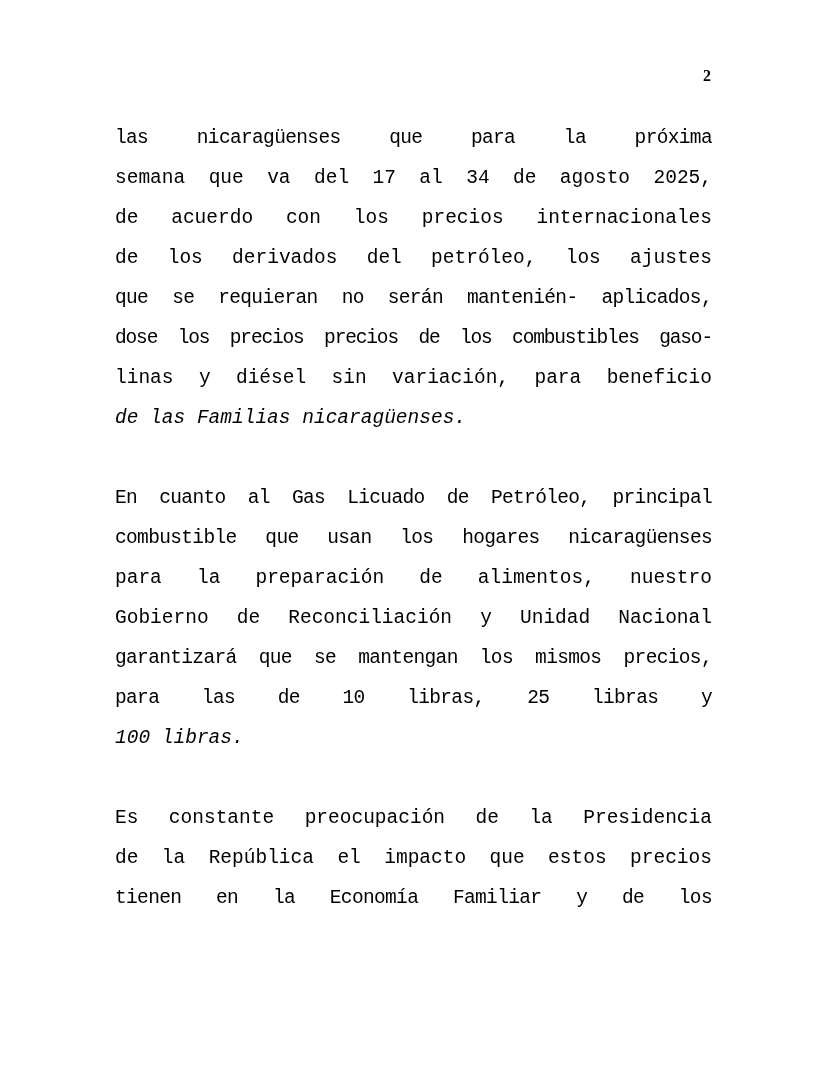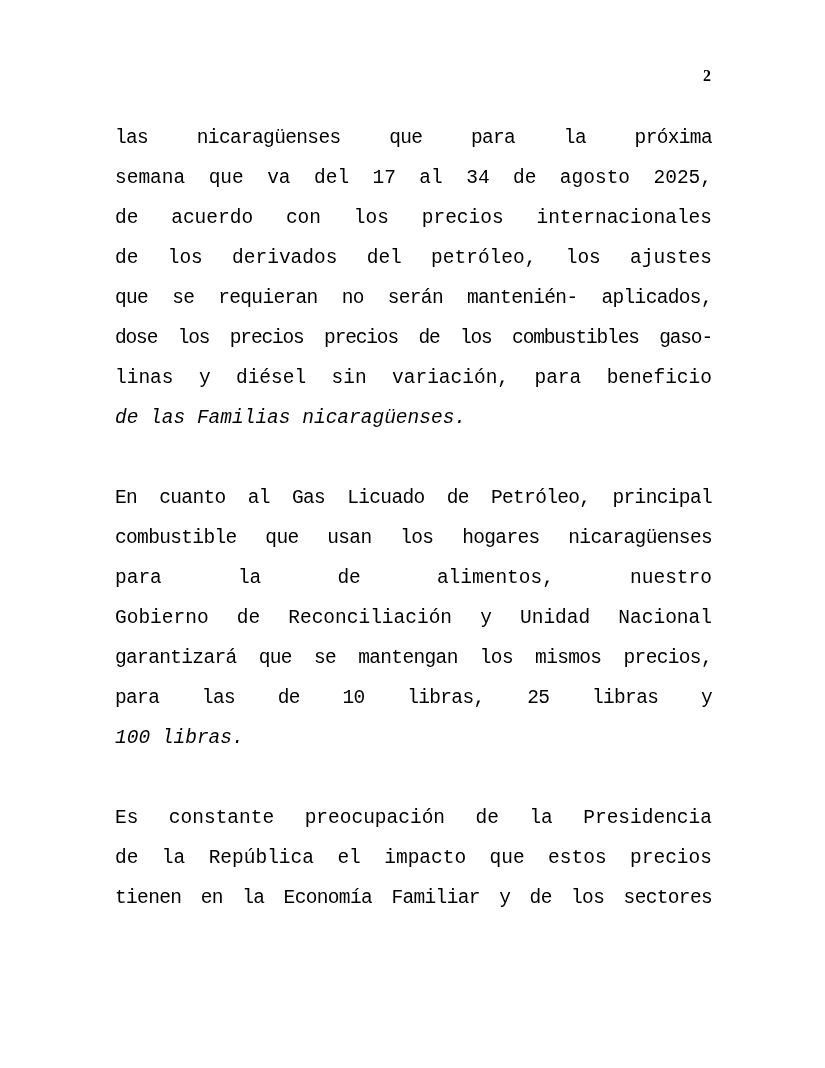--- a/index.html
+++ b/index.html
@@ -95,26 +95,26 @@
         <div class="line"><span class="w">de</span><span class="w">acuerdo</span><span class="w">con</span><span class="w">los</span><span class="w">precios</span><span class="w">internacionales</span></div>
         <div class="line"><span class="w">de</span><span class="w">los</span><span class="w">derivados</span><span class="w">del</span><span class="w">petróleo,</span><span class="w">los</span><span class="w">ajustes</span></div>
         <div class="line tight"><span class="w">que</span><span class="w">se</span><span class="w">requieran</span><span class="w">no</span><span class="w">serán</span><span class="w">mantenién-</span><span class="w">aplicados,</span></div>
         <div class="line tighter"><span class="w">dose</span><span class="w">los</span><span class="w">precios</span><span class="w">precios</span><span class="w">de</span><span class="w">los</span><span class="w">combustibles</span><span class="w">gaso-</span></div>
         <div class="line"><span class="w">linas</span><span class="w">y</span><span class="w">diésel</span><span class="w">sin</span><span class="w">variación,</span><span class="w">para</span><span class="w">beneficio</span></div>
         <div class="line ragged">de las Familias nicaragüenses.</div>
       </div>
       <div class="paragraph">
         <div class="line tight"><span class="w">En</span><span class="w">cuanto</span><span class="w">al</span><span class="w">Gas</span><span class="w">Licuado</span><span class="w">de</span><span class="w">Petróleo,</span><span class="w">principal</span></div>
         <div class="line tight"><span class="w">combustible</span><span class="w">que</span><span class="w">usan</span><span class="w">los</span><span class="w">hogares</span><span class="w">nicaragüenses</span></div>
-        <div class="line"><span class="w">para</span><span class="w">la</span><span class="w">de</span><span class="w">alimentos,</span><span class="w">nuestro</span></div>
+        <div class="line"><span class="w">para</span><span class="w">la</span><span class="w">preparación</span><span class="w">de</span><span class="w">alimentos,</span><span class="w">nuestro</span></div>
         <div class="line"><span class="w">Gobierno</span><span class="w">de</span><span class="w">Reconciliación</span><span class="w">y</span><span class="w">Unidad</span><span class="w">Nacional</span></div>
         <div class="line tight"><span class="w">garantizará</span><span class="w">que</span><span class="w">se</span><span class="w">mantengan</span><span class="w">los</span><span class="w">mismos</span><span class="w">precios,</span></div>
         <div class="line tight"><span class="w">para</span><span class="w">las</span><span class="w">de</span><span class="w">10</span><span class="w">libras,</span><span class="w">25</span><span class="w">libras</span><span class="w">y</span></div>
         <div class="line ragged">100 libras.</div>
       </div>
       <div class="paragraph">
         <div class="line"><span class="w">Es</span><span class="w">constante</span><span class="w">preocupación</span><span class="w">de</span><span class="w">la</span><span class="w">Presidencia</span></div>
         <div class="line"><span class="w">de</span><span class="w">la</span><span class="w">República</span><span class="w">el</span><span class="w">impacto</span><span class="w">que</span><span class="w">estos</span><span class="w">precios</span></div>
-        <div class="line tight"><span class="w">tienen</span><span class="w">en</span><span class="w">la</span><span class="w">Economía</span><span class="w">Familiar</span><span class="w">y</span><span class="w">de</span><span class="w">los</span><span class="w">sectores</span></div>
+        <div class="line tight"><span class="w">tienen</span><span class="w">en</span><span class="w">la</span><span class="w">Economía</span><span class="w">Familiar</span><span class="w">y</span><span class="w">de</span><span class="w">los</span></div>
       </div>
     </div>
 
 </div>
 
 </body></html>

